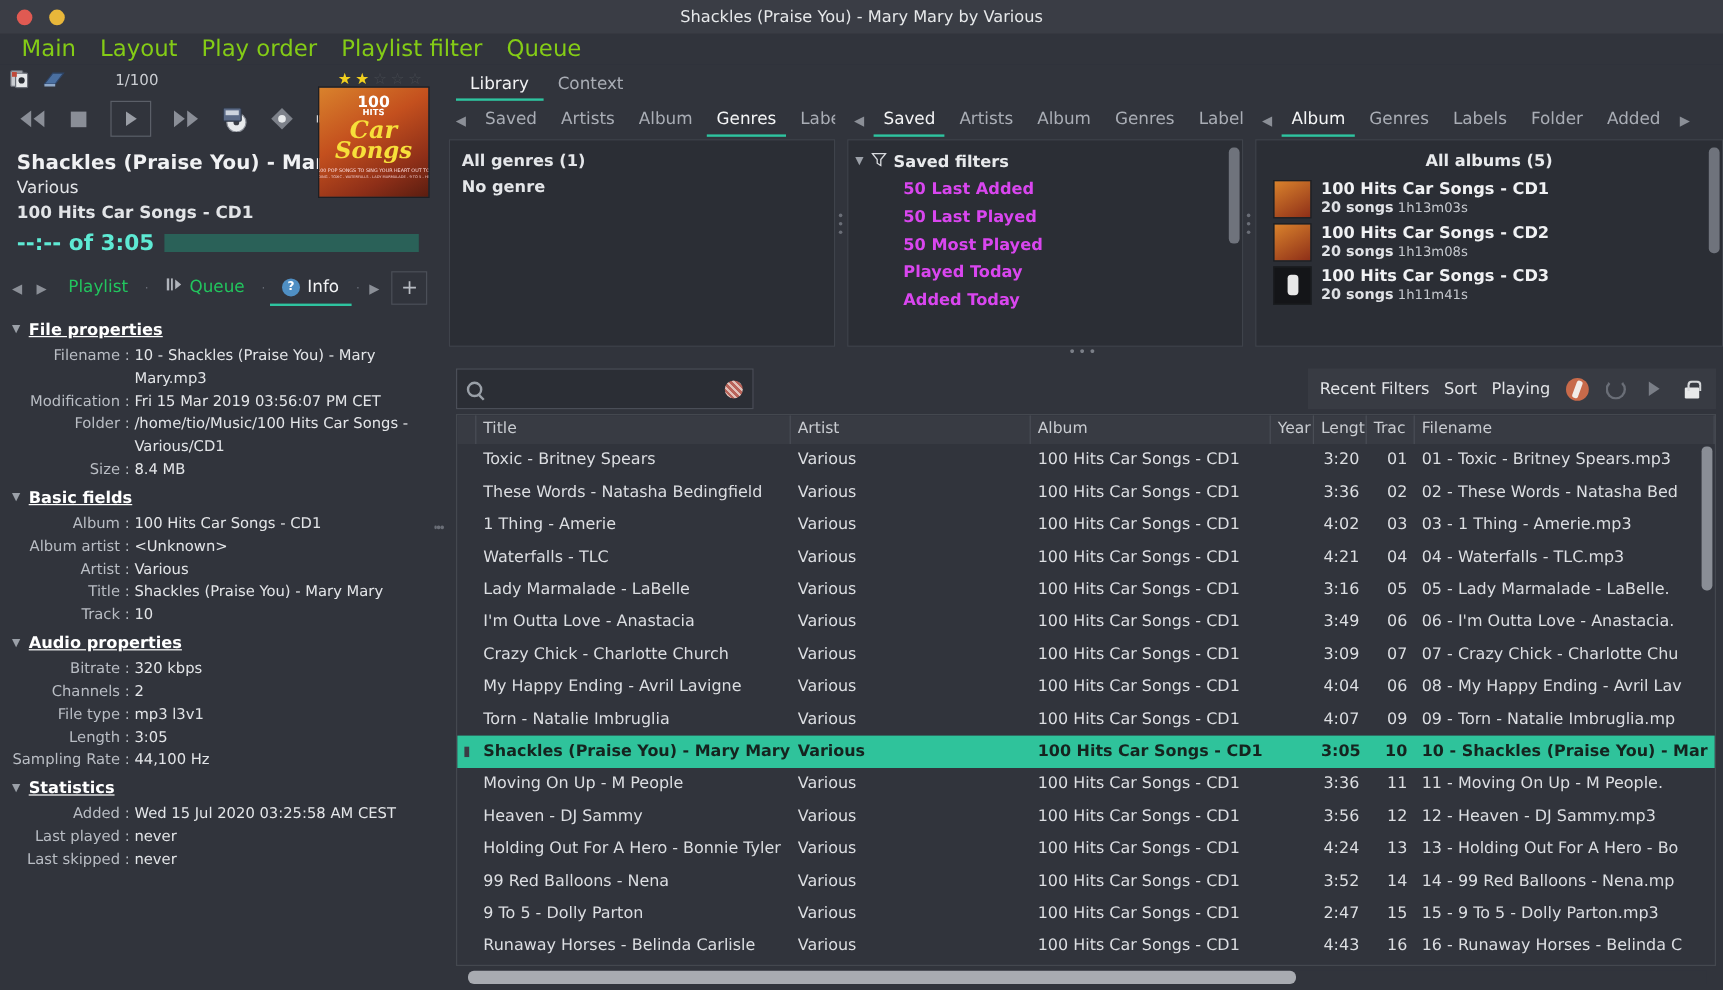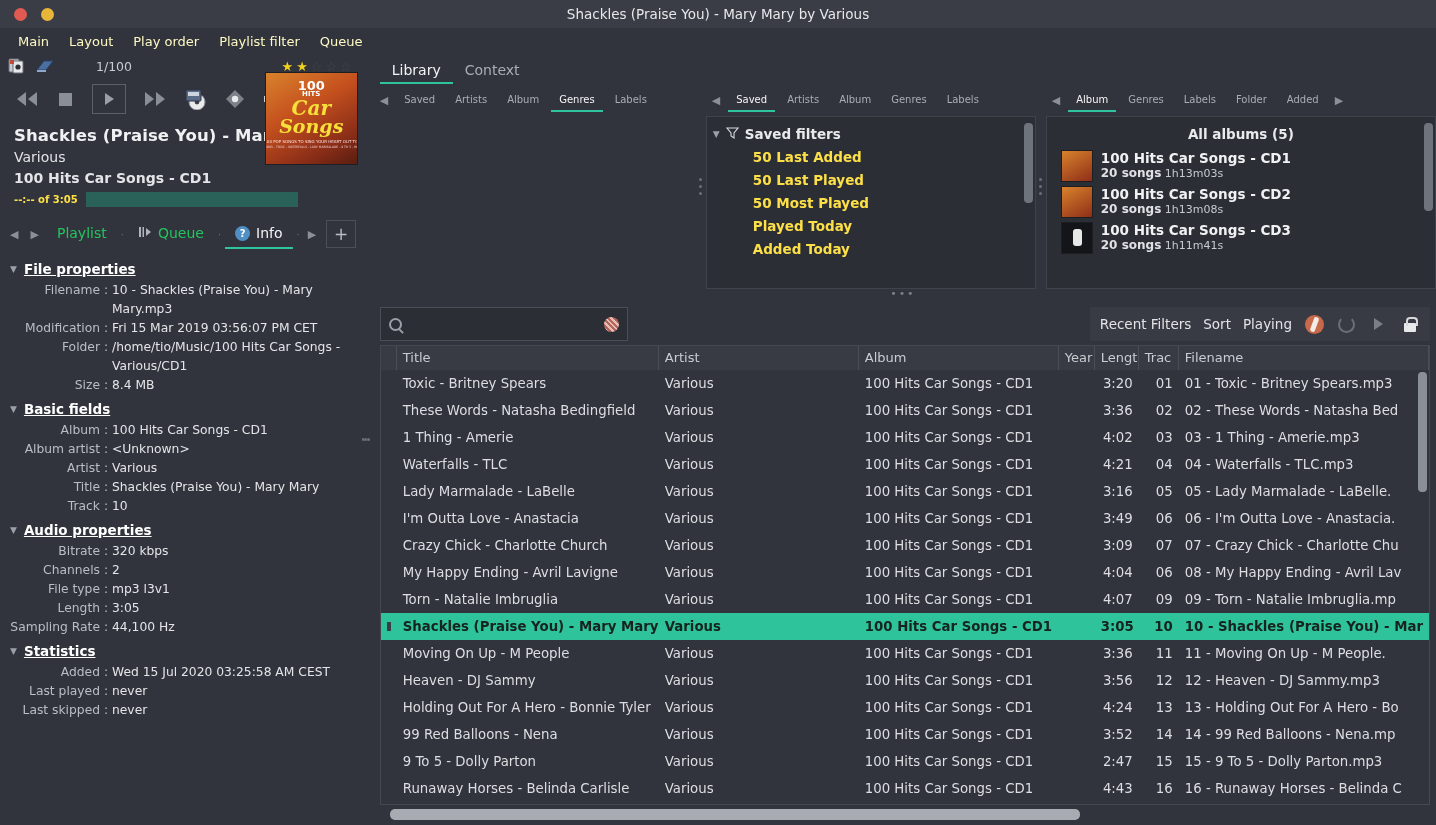--- a/index.html
+++ b/index.html
@@ -26,21 +26,21 @@
     font-size: 13.5px; color: #e6e8ea; font-weight: 500;
     pointer-events: none;
   }
 
   
   .menubar {
     height: 26px; background: #31343c;
     display: flex; align-items: center; gap: 0px; padding-left: 8px;
   }
   .menubar .mi {
-    padding: 2px 10px; font-size: 13px; color: #fef9c3; cursor: default;
+    padding: 2px 10px; font-size: 19px; color: #84cc16; cursor: default;
   }
 
   
   .main {
     display: flex; height: 771px; width: 1436px;
   }
 
   
   .left {
     width: 396px; background: #31343c; position: relative;
@@ -60,21 +60,21 @@
     position: relative;
   }
   .tbtn { color: #9a9ea6; display: flex; align-items: center; justify-content: center; cursor: pointer;}
   .tbtn.boxed { border: 1px solid #5b5f68; width: 34px; height: 30px; }
 
   .nowplaying { padding: 6px 14px 0 14px; position: relative; }
   .np-title { font-size: 16.5px; font-weight: bold; color: #f0f1f3; letter-spacing:.1px;}
   .np-artist { font-size: 14px; color: #e2e4e7; margin-top: 4px; }
   .np-album { font-size: 14px; color: #e2e4e7; margin-top: 5px; font-weight: 600;}
   .np-timerow { display: flex; align-items: center; gap: 8px; margin-top: 6px; }
-  .np-time { font-size: 10px; color: #fde047; font-weight:600; }
+  .np-time { font-size: 18px; color: #5eead4; font-weight:600; }
   .np-bar { flex: 1; height: 15px; background: #2a6158; max-width: 212px; }
   .albumart {
     position: absolute; right: 12px; top: -48px; width: 93px; height: 93px;
     background: linear-gradient(150deg,#d9822c 0%, #c4501e 40%, #8e2f18 75%, #5a1d10 100%);
     overflow: hidden; border: 1px solid #1d1f24;
   }
   .aa-100 { position:absolute; top:5px; left:50%; transform:translateX(-50%); font-size:13px; font-weight:bold; color:#fff; letter-spacing:0px;}
   .aa-hits { position:absolute; top:17px; left:50%; transform:translateX(-50%); font-size:7px; font-weight:bold; color:#fff;}
   .aa-car { position:absolute; top:23px; left:50%; transform:translateX(-50%); font-size:20px; font-style:italic; font-weight:bold; color:#f7e03a; font-family:"DejaVu Serif",serif;}
   .aa-songs { position:absolute; top:42px; left:50%; transform:translateX(-50%); font-size:19px; font-style:italic; font-weight:bold; color:#f7e03a; font-family:"DejaVu Serif",serif;}
@@ -123,33 +123,33 @@
   .rtab {
     padding: 4px 12px 6px 12px; font-size: 14px; color: #a9adb5; cursor: pointer; position: relative;
   }
   .rtab.active { color: #f2f3f5; }
   .rtab.active::after { content:""; position:absolute; left:0; right:0; bottom:0; height:2px; background:#2ec4a0;}
 
   .browsers { display: flex; height: 205px; gap: 0; padding: 0 0 0 4px; }
   .browser { display: flex; flex-direction: column; position: relative; }
   .br-tabs { height: 32px; display: flex; align-items: center; overflow: hidden;}
   .br-tab {
-    padding: 5px 10px 7px 10px; font-size: 10px; color: #a9adb5; cursor:pointer; position: relative; white-space:nowrap;
+    padding: 5px 10px 7px 10px; font-size: 14px; color: #a9adb5; cursor:pointer; position: relative; white-space:nowrap;
   }
   .br-tab.active { color: #f4f5f6; font-weight: 500;}
   .br-tab.active::after { content:""; position:absolute; left:2px; right:2px; bottom:0; height:2px; background:#2ec4a0;}
   .br-body {
     flex: 1; background: #2b2e35; border: 1px solid #3f434b; overflow: hidden; position: relative;
     padding: 6px 0 0 0;
   }
   .br-scroll { position:absolute; right:2px; top:4px; width:9px; border-radius:4px; background:#6f737c;}
 
   .bl-item { font-size: 13.5px; color: #e4e6e9; padding: 3px 10px; font-weight: bold; cursor: pointer;}
   .bl-head { display:flex; align-items:center; gap:6px; padding: 3px 6px; font-weight:bold; font-size:13.5px; color:#e8eaec;}
-  .bl-sub { font-size: 13.5px; color: #fde047; padding: 3.5px 10px 3.5px 46px; font-weight:bold; cursor:pointer;}
+  .bl-sub { font-size: 13.5px; color: #d946ef; padding: 3.5px 10px 3.5px 46px; font-weight:bold; cursor:pointer;}
   .alb-center { text-align:center; font-weight:bold; font-size:13.5px; color:#e8eaec; padding:3px 0 6px 0;}
   .alb-row { display:flex; gap:8px; align-items:center; padding:2px 10px 2px 14px; cursor:pointer;}
   .alb-art { width:32px; height:32px; flex:none; border:1px solid #1c1e22; background:linear-gradient(150deg,#d9822c,#8e2f18);}
   .alb-art.dark { background:#141518; position:relative; }
   .alb-art.dark::after{content:"";position:absolute;left:11px;top:6px;width:9px;height:17px;background:#e8e8e8;border-radius:3px;}
   .alb-name { font-size:13.5px; font-weight:bold; color:#f0f1f3; line-height:15px;}
   .alb-meta { font-size:11px; color:#c7cad0; line-height:14px;}
   .alb-meta b { font-size:12px; color:#dfe1e5;}
 
   .vsplit { width: 10px; display:flex; flex-direction:column; align-items:center; justify-content:center; }
@@ -466,20 +466,24 @@
 
       <div class="browser" style="width:322px">
         <div class="br-tabs">
           <span class="arrowbtn">◀</span>
           <span class="br-tab">Saved</span>
           <span class="br-tab">Artists</span>
           <span class="br-tab">Album</span>
           <span class="br-tab active">Genres</span>
           <span class="br-tab">Labels</span>
 
+        </div>
+        <div class="br-body">
+          <div class="bl-item">All genres (1)</div>
+          <div class="bl-item">No genre</div>
         </div>
       </div>
 
       <div class="vsplit">
         <div class="grip"></div>
         <div class="grip"></div>
         <div class="grip"></div>
       </div>
 
       <div class="browser" style="width:330px">

